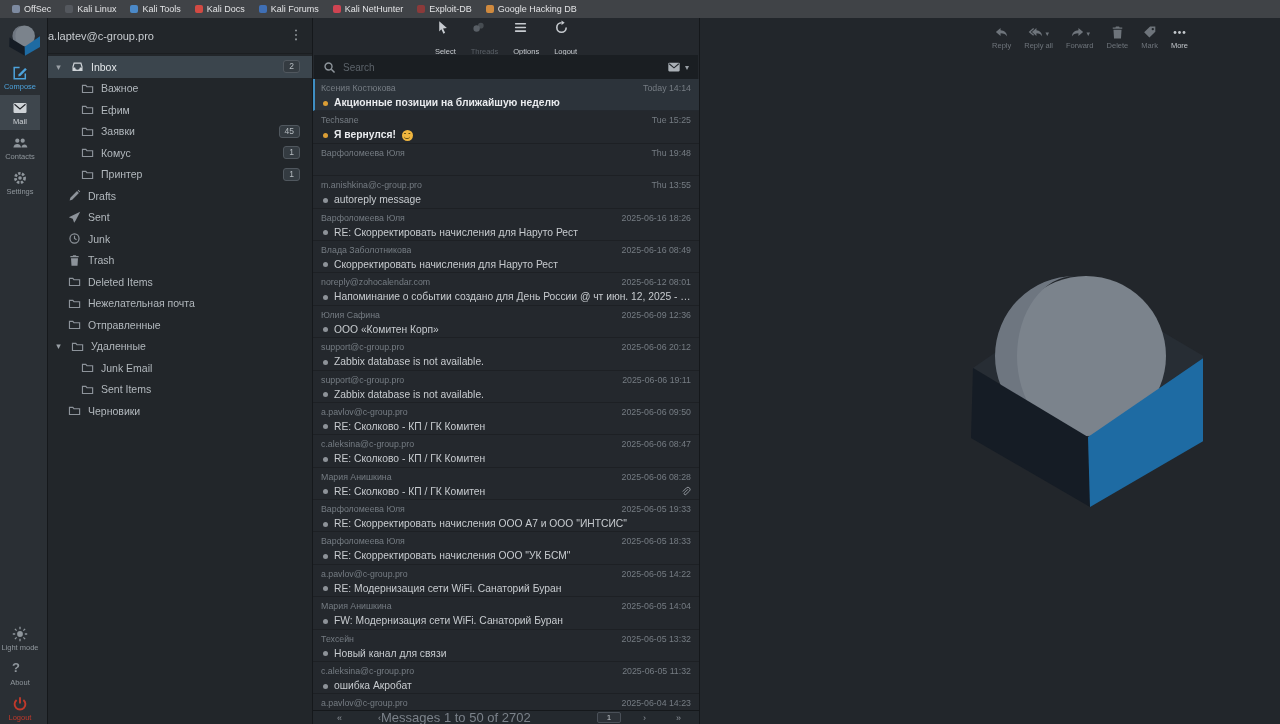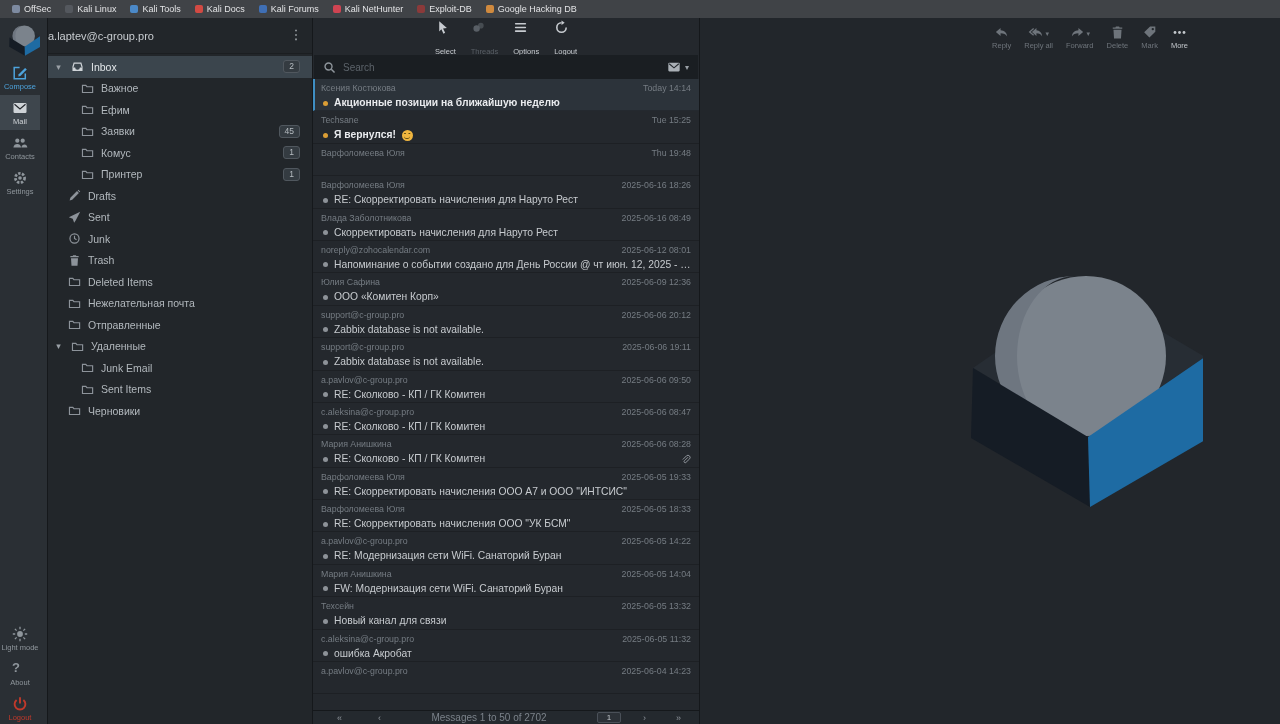--- a/index.html
+++ b/index.html
@@ -68,21 +68,21 @@
 .subj.unread{color:#e9ebee;font-weight:bold}
 .clip{margin-left:auto;color:#9aa0a6;width:11px;height:11px;flex:none}
 .smiley{position:relative;display:inline-block;width:11px;height:11px;background:#f0b63f;border-radius:50%;flex:none}
 .smiley::before{content:'';position:absolute;top:3px;left:2.5px;width:1.6px;height:1.6px;background:#5b4a12;border-radius:50%;box-shadow:4.4px 0 0 #5b4a12}
 .smiley::after{content:'';position:absolute;left:2.5px;top:4.5px;width:6px;height:3.5px;border-bottom:1.3px solid #5b4a12;border-radius:0 0 6px 6px}
 
 
 .pager{height:14px;flex:none;border-top:1px solid #15181b;background:#24292e;display:flex;align-items:center;font-size:9px;color:#8d939a;padding:0 12px}
 .pgbtn{cursor:pointer;line-height:12px}
 .pg-first{margin-left:12px}.pg-prev{margin-left:36px}
-.pg-status{flex:1;text-align:center;font-size:10px;color:#7b828a}
+.pg-status{flex:1;text-align:left;font-size:13px;color:#7b828a}
 .pg-box{width:24px;height:11px;border:1px solid #4a5058;background:#2c3137;border-radius:2px;font-size:8px;color:#c1c6ca;text-align:center;line-height:10px}
 .pg-next{margin-left:22px}.pg-last{margin-left:30px;margin-right:6px}
 
 
 .viewpane{flex:1;background:#22262b;position:relative;overflow:hidden}
 .vtoolbar{display:flex;justify-content:flex-end;padding:7px 92px 0 0;gap:13px}
 .vbtn{display:flex;flex-direction:column;align-items:center;gap:1px;color:#6e747b;font-size:7.5px;cursor:pointer}
 .vbtn .ic{width:15px;height:15px}
 .vbtn.en{color:#c3c7cc}
 .vbtn.gapl{}
@@ -483,20 +483,31 @@
        </div>
           </div>
           <div class="mrow">
     <div class="m1">
       <span class="sender">Варфоломеева Юля</span>
       <span class="date">Thu 19:48</span>
     </div>
           </div>
           <div class="mrow">
     <div class="m1">
+      <span class="sender">m.anishkina@c-group.pro</span>
+      <span class="date">Thu 13:55</span>
+    </div>
+            <div class="m2">
+       <span class="dot"></span>
+       <span class="subj">autoreply message</span>
+
+       </div>
+          </div>
+          <div class="mrow">
+    <div class="m1">
       <span class="sender">Варфоломеева Юля</span>
       <span class="date">2025-06-16 18:26</span>
     </div>
             <div class="m2">
        <span class="dot"></span>
        <span class="subj">RE: Скорректировать начисления для Наруто Рест</span>
 
        </div>
           </div>
           <div class="mrow">

